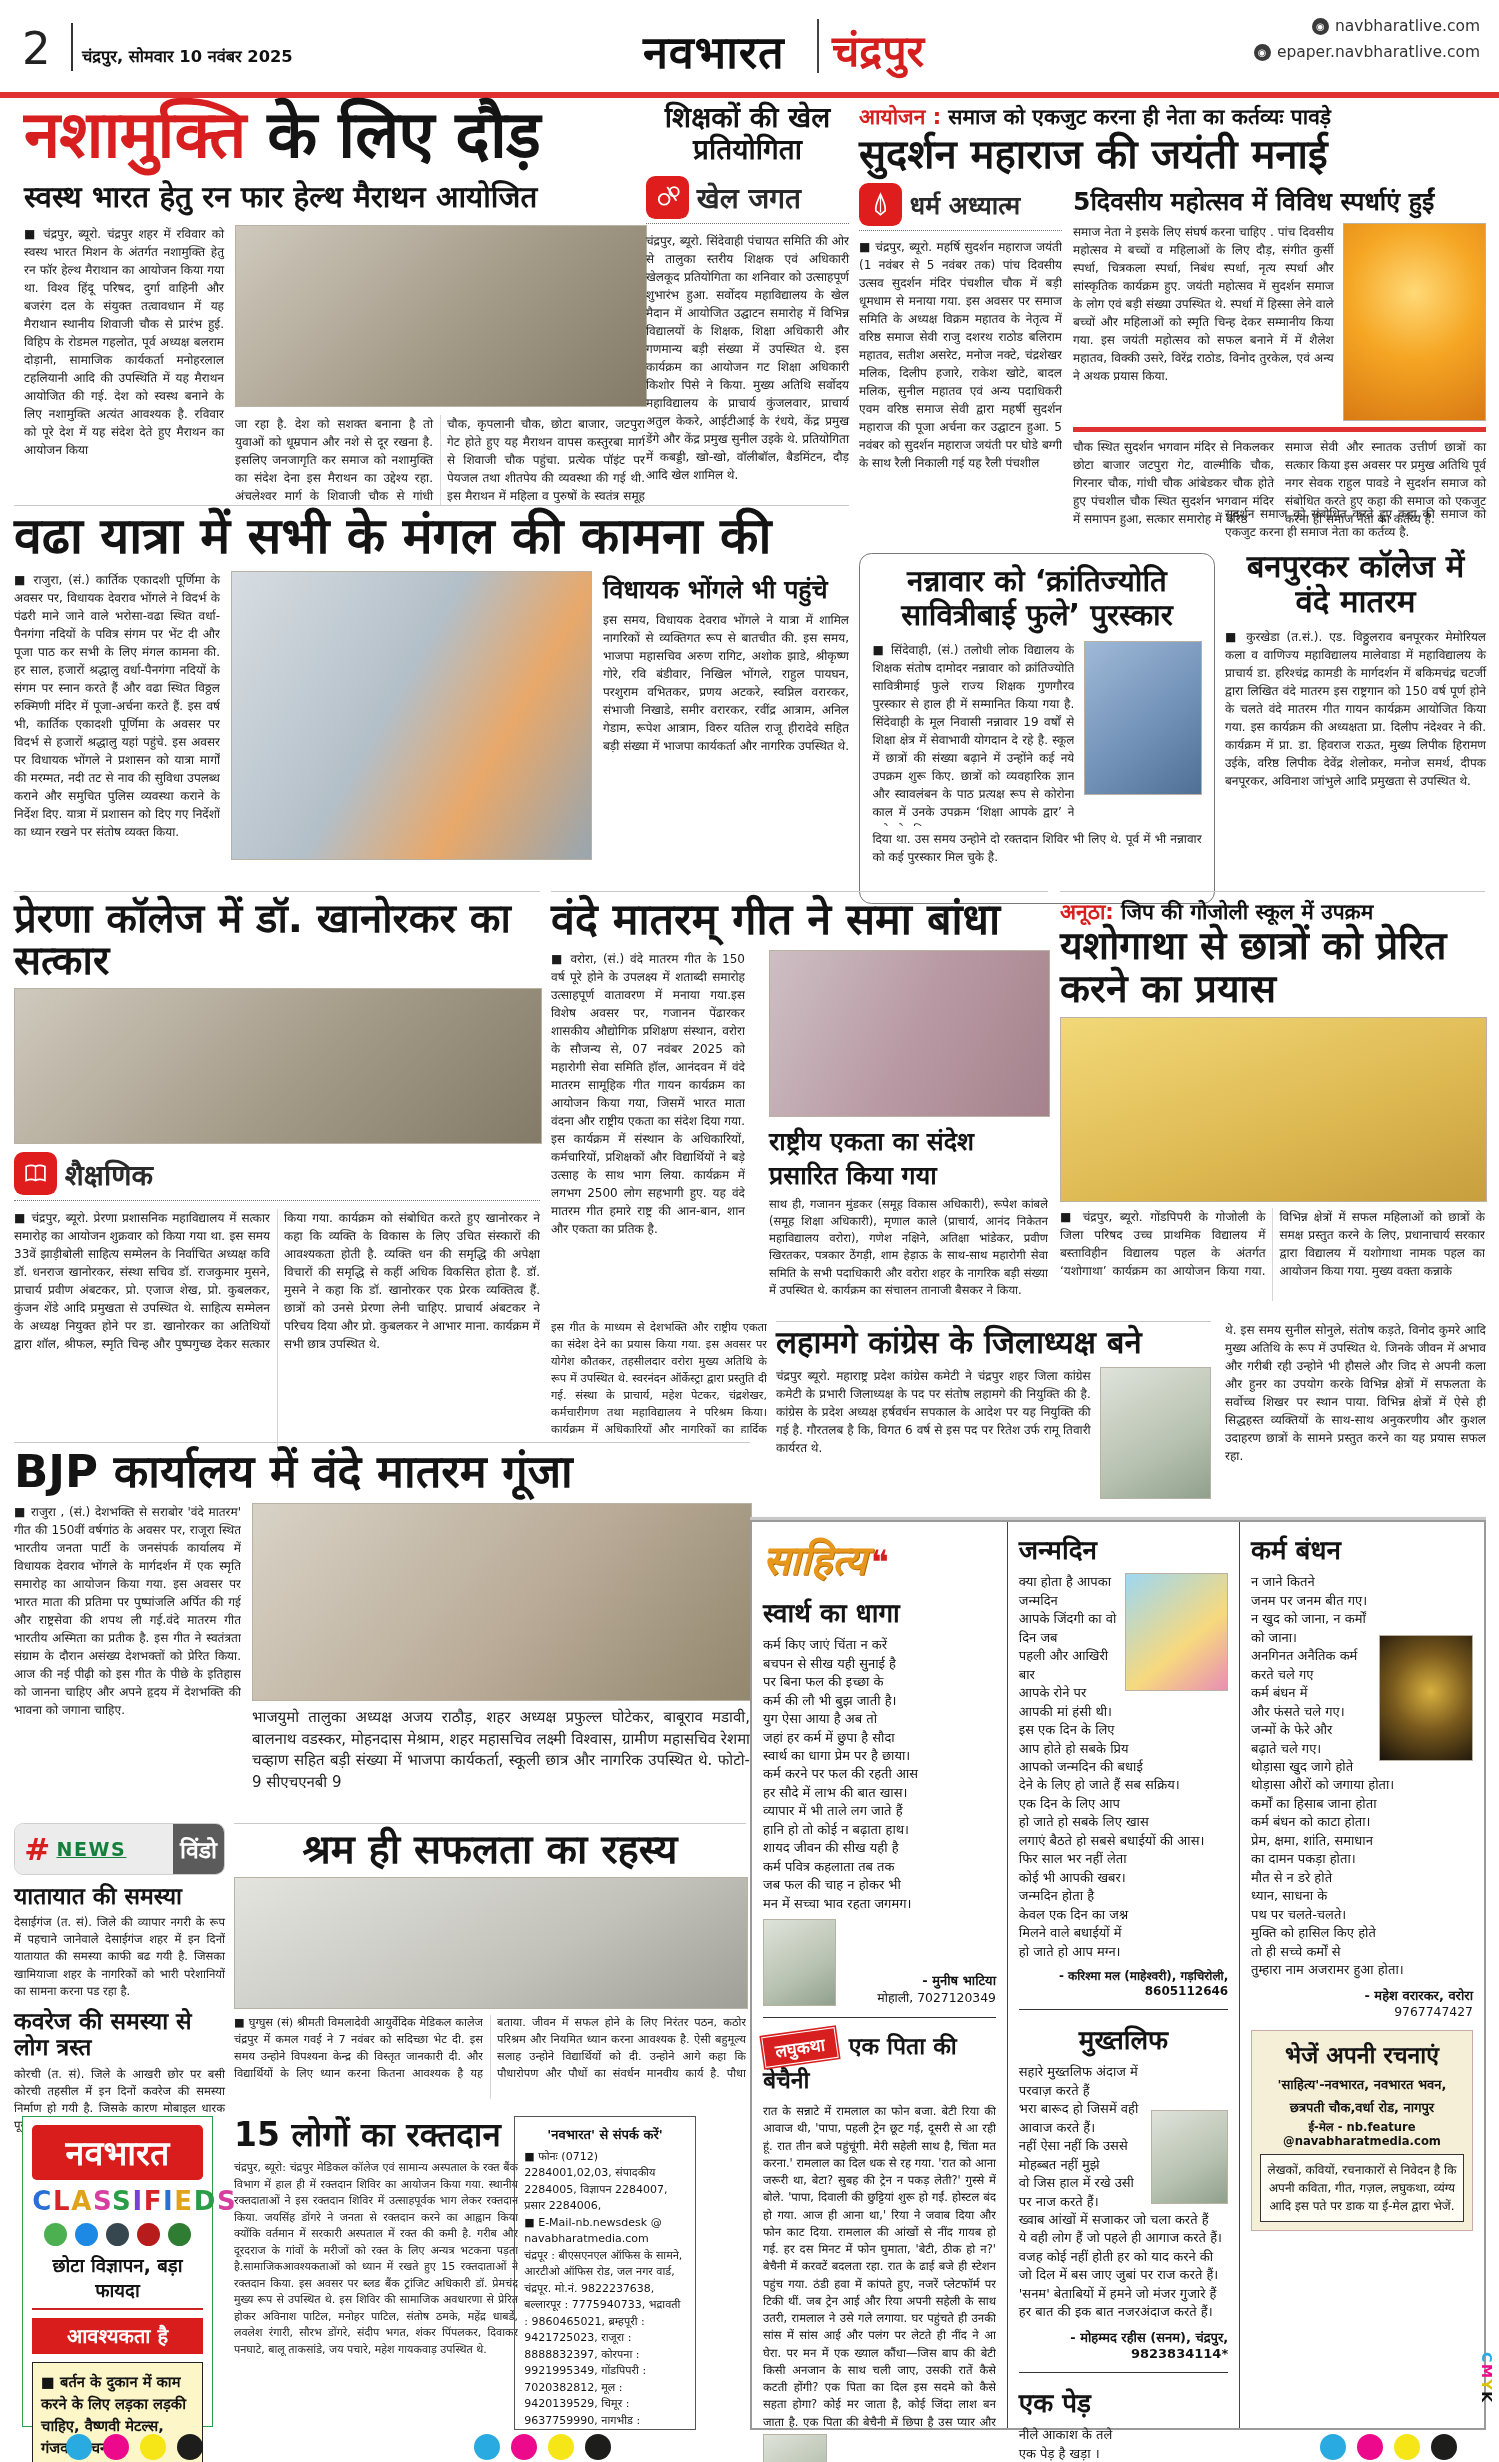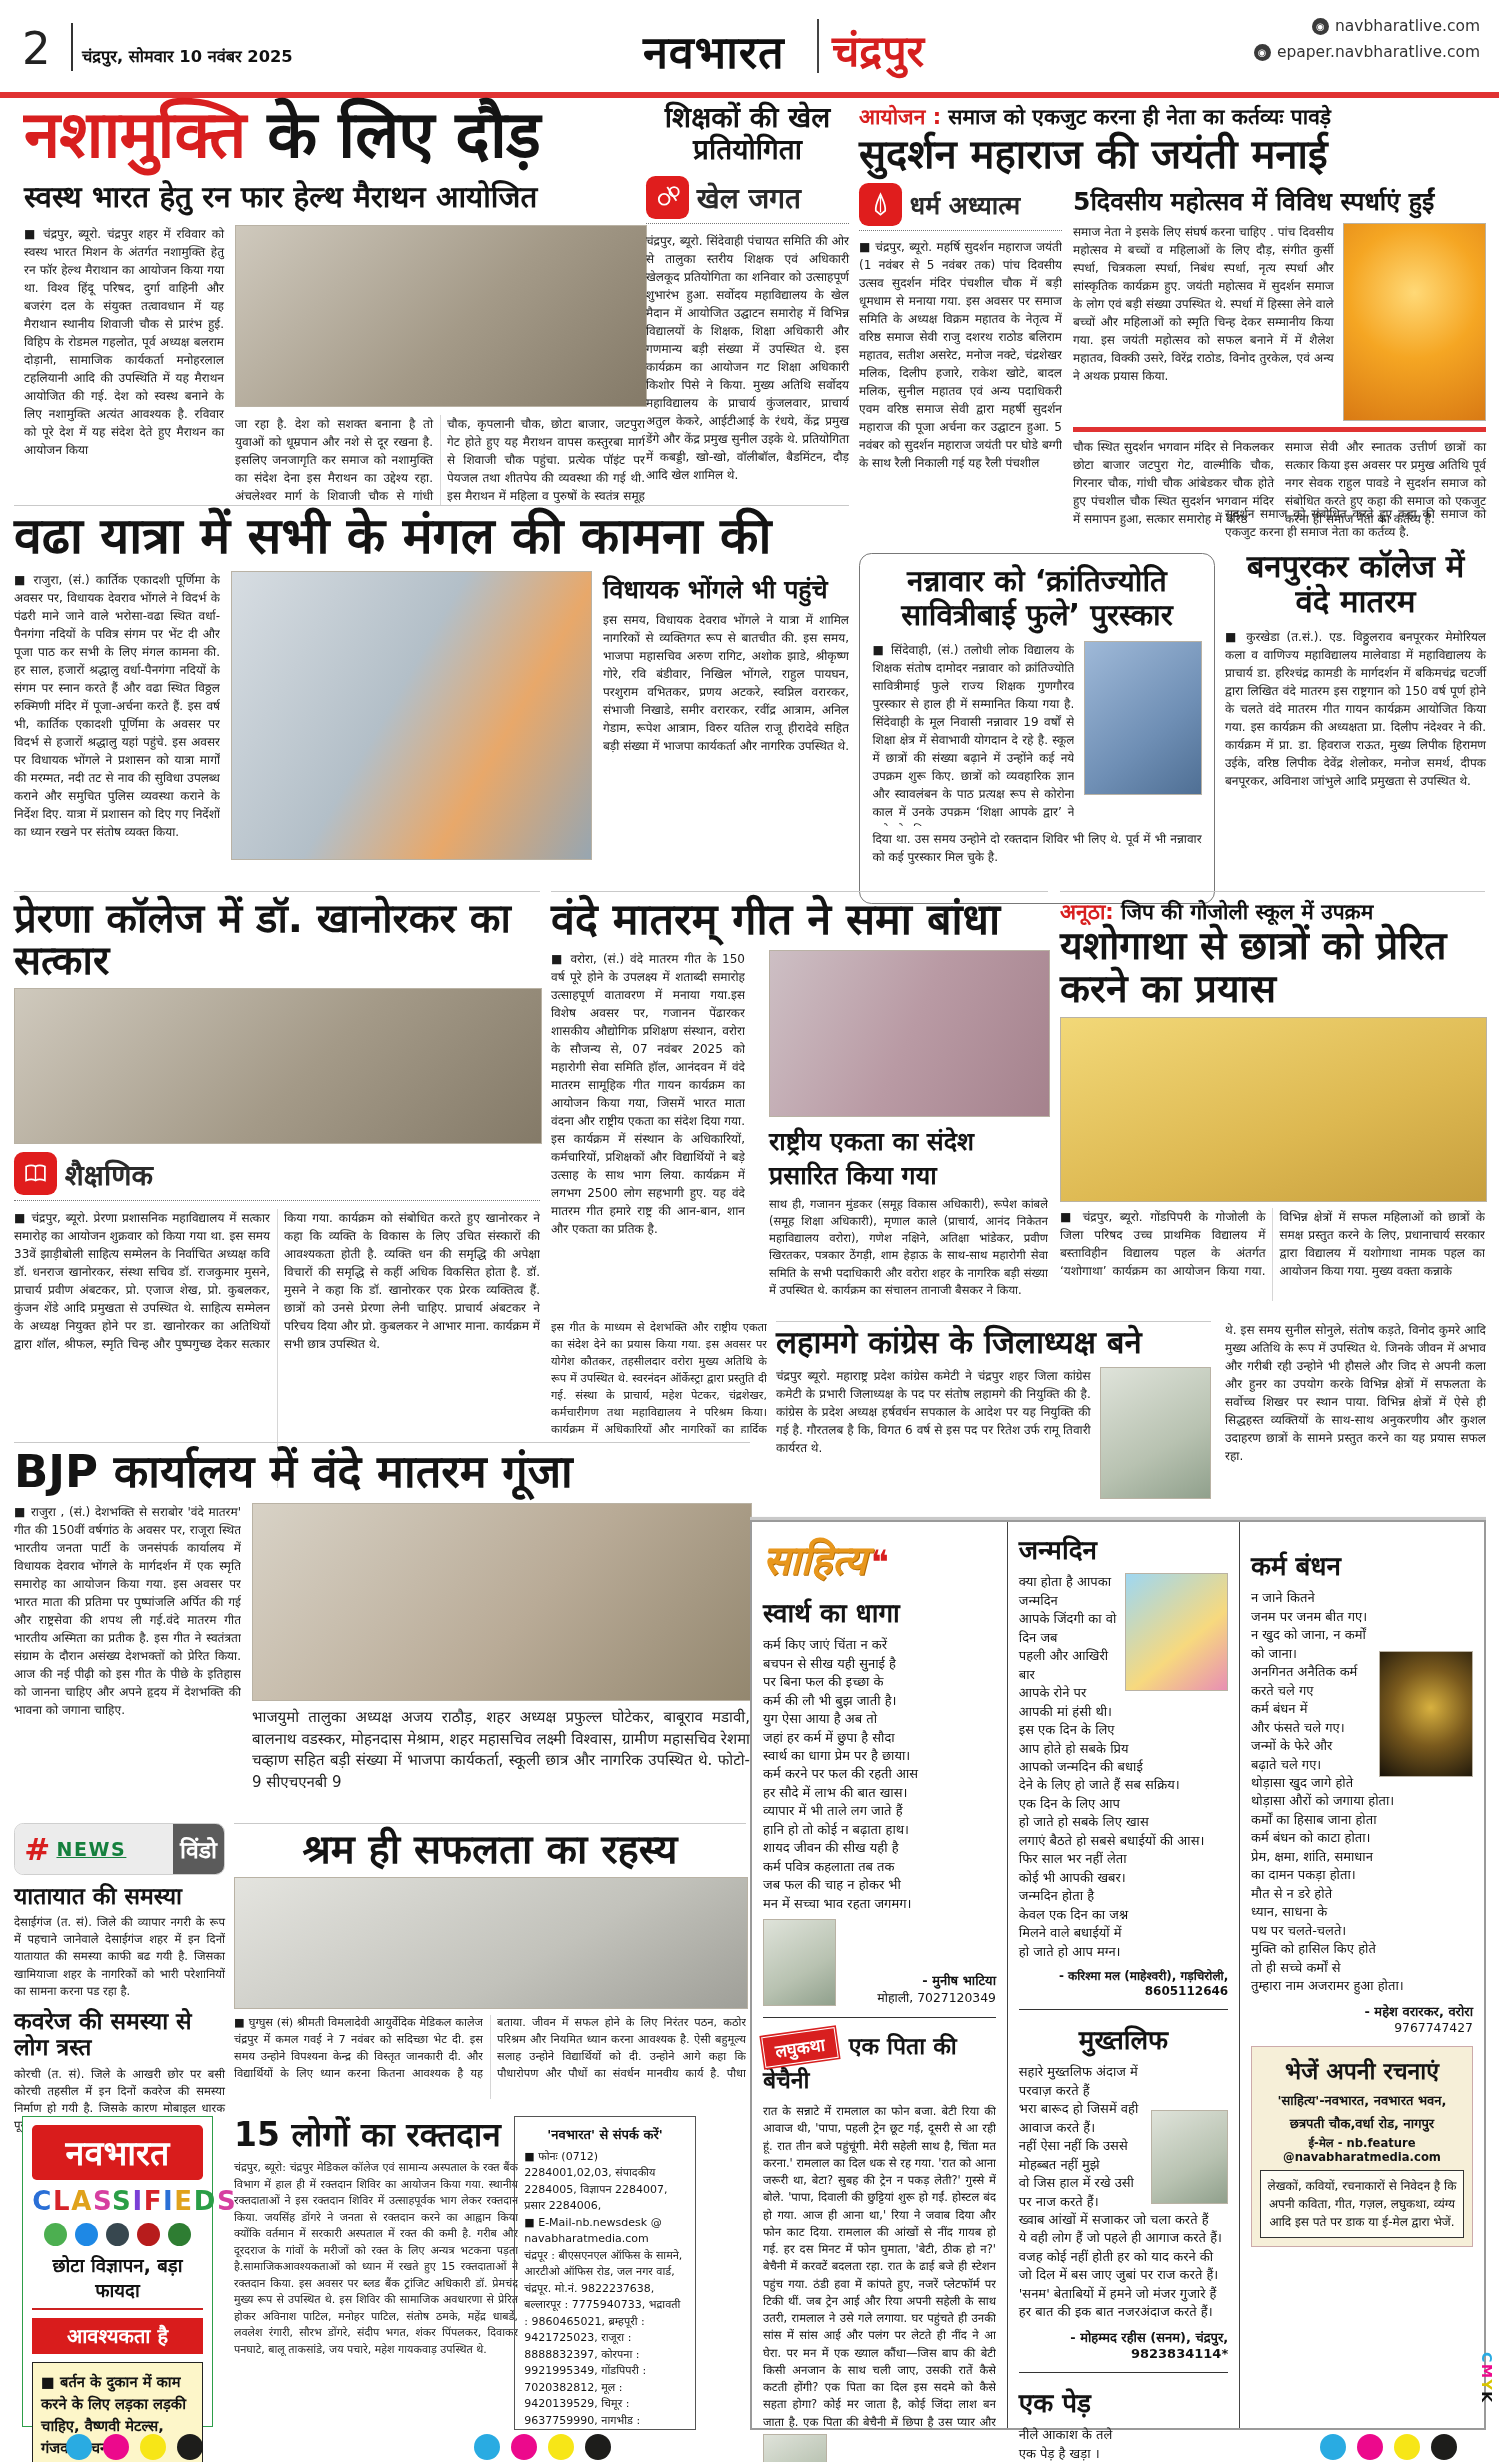--- a/index.html
+++ b/index.html
@@ -400,21 +400,21 @@
 
       <div>
           <div class="pline">नीले आकाश के तले</div>
           <div class="pline">एक पेड़ है खड़ा ।</div>
         </div>
 
     </div>
     <div class="sdiv"></div>
 
     <div class="scol" style="width:222px;flex:0 0 auto;">
-      <div class="ptitle" style="margin-top:16px;">कर्म बंधन</div>
+      <div class="ptitle" style="margin-top:0;">कर्म बंधन</div>
       <div class="ph ph-chain" style="float:right;width:92px;height:124px;margin:62px 0 6.2px 7.8px;"></div>
       <div>
           <div class="pline">न जाने कितने</div>
           <div class="pline">जनम पर जनम बीत गए।</div>
           <div class="pline">न खुद को जाना, न कर्मों को जाना।</div>
           <div class="pline">अनगिनत अनैतिक कर्म</div>
           <div class="pline">करते चले गए</div>
           <div class="pline">कर्म बंधन में</div>
           <div class="pline">और फंसते चले गए।</div>
           <div class="pline">जन्मों के फेरे और</div>

